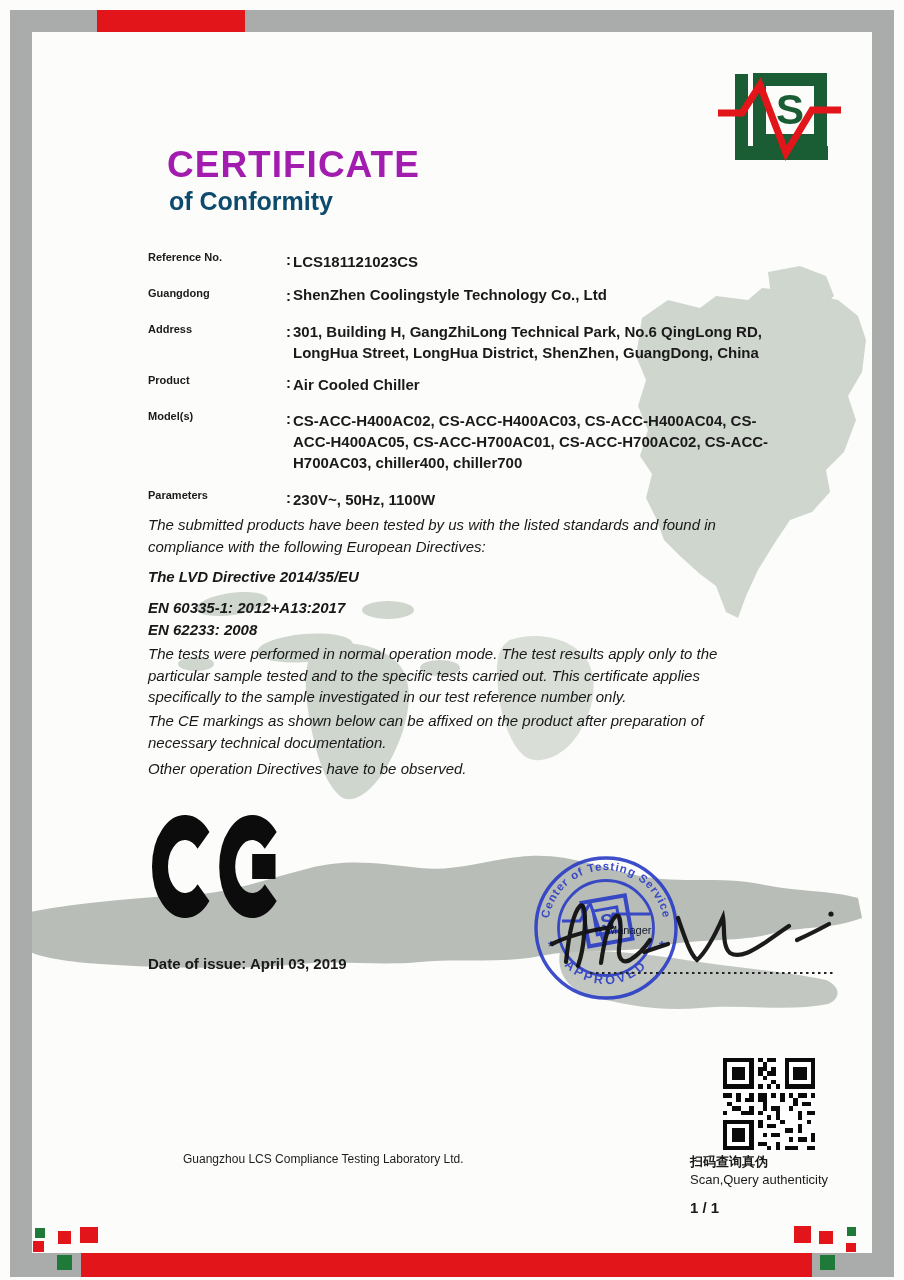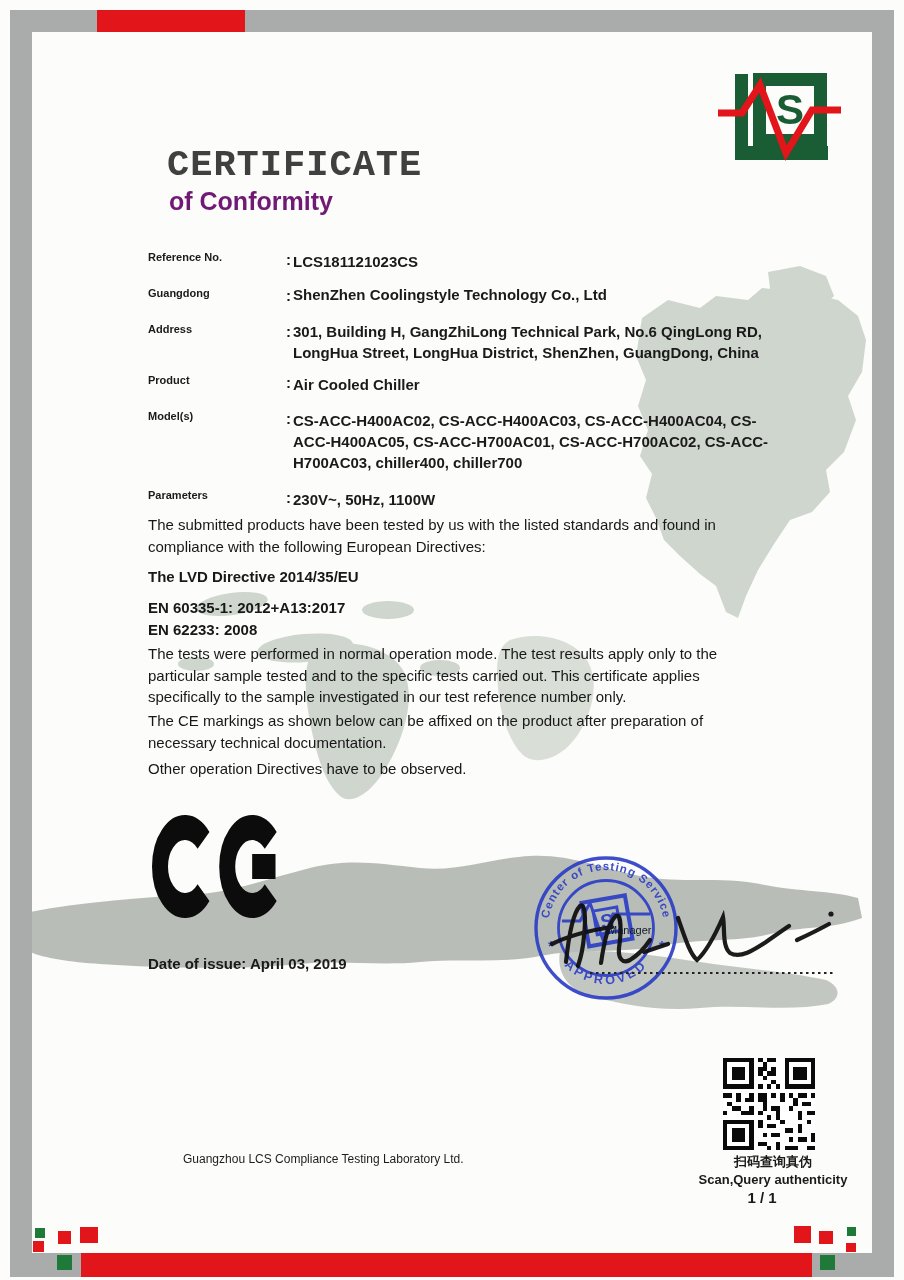--- a/index.html
+++ b/index.html
@@ -20,39 +20,39 @@
   #corner-bl{left:10px;top:1253px;width:71px;height:24px;}
   #corner-br{left:812px;top:1253px;width:82px;height:24px;}
   .sq{position:absolute;z-index:4;}
   .sq.red{background:#e2151a;}
   .sq.green{background:#1f7a3a;}
   
   #map-layer{left:0;top:0;z-index:1;pointer-events:none;}
   #overlay{left:0;top:0;z-index:5;pointer-events:none;}
   .txt{position:absolute;z-index:6;}
   
-  #title{left:167px;top:144px;font-size:37px;font-weight:bold;letter-spacing:1px;color:#404040;font-family:Liberation Mono, monospace;}
-  #subtitle{left:169px;top:187px;font-size:25px;font-weight:bold;color:#701a75;}
+  #title{left:167px;top:144px;font-size:37px;font-weight:bold;letter-spacing:1px;color:#a21caf;}
+  #subtitle{left:169px;top:187px;font-size:25px;font-weight:bold;color:#0c4a6e;}
   
   .field-row{position:absolute;left:0;top:0;width:904px;z-index:6;}
   .flabel{position:absolute;left:148px;font-size:11px;font-weight:bold;white-space:nowrap;}
   .fcolon{position:absolute;left:286px;font-size:15px;font-weight:bold;}
   .fvalue{position:absolute;left:293px;width:485px;font-size:15px;font-weight:bold;line-height:21px;white-space:pre-line;}
   
-  .para{position:absolute;left:148px;width:648px;font-size:15px;line-height:21.5px;white-space:pre-line;z-index:6;color:#181818;}
+  .para{position:absolute;left:148px;width:648px;font-size:15px;line-height:21.5px;white-space:pre-line;z-index:6;color:#181818;font-style:italic;}
   .para.b{font-weight:bold;}
   #date-line{left:148px;top:955px;font-size:15px;font-weight:bold;z-index:6;}
   #manager{left:608px;top:924px;font-size:11px;color:#0f172a;z-index:7;}
   
   #footer{left:135px;top:1152px;width:690px;font-size:12px;line-height:15.5px;color:#1d1d1d;z-index:6;margin-left:48px;}
   #footer div{white-space:nowrap;}
-  #qr-block{left:690px;top:1153px;width:166px;text-align:center;z-index:6;}
+  #qr-block{left:690px;top:1153px;width:166px;z-index:6;}
   #qr-cn{font-size:13px;font-weight:bold;}
-  #qr-en{font-size:13px;font-weight:bold;margin-top:1px;}
-  #qr-page{font-size:15px;font-weight:bold;margin-top:2px;padding-right:22px;}
+  #qr-en{font-size:13px;font-weight:normal;margin-top:1px;}
+  #qr-page{font-size:15px;font-weight:bold;margin-top:12px;padding-right:22px;}
 </style>
 </head>
 <body>
 
 <div class="bar" id="bar-top"></div>
 <div class="abs" id="bar-top-red"></div>
 <div class="bar" id="bar-left"></div>
 <div class="bar" id="bar-right"></div>
 <div class="abs" id="bar-bottom-red"></div>
 <div class="bar" id="corner-bl"></div>

